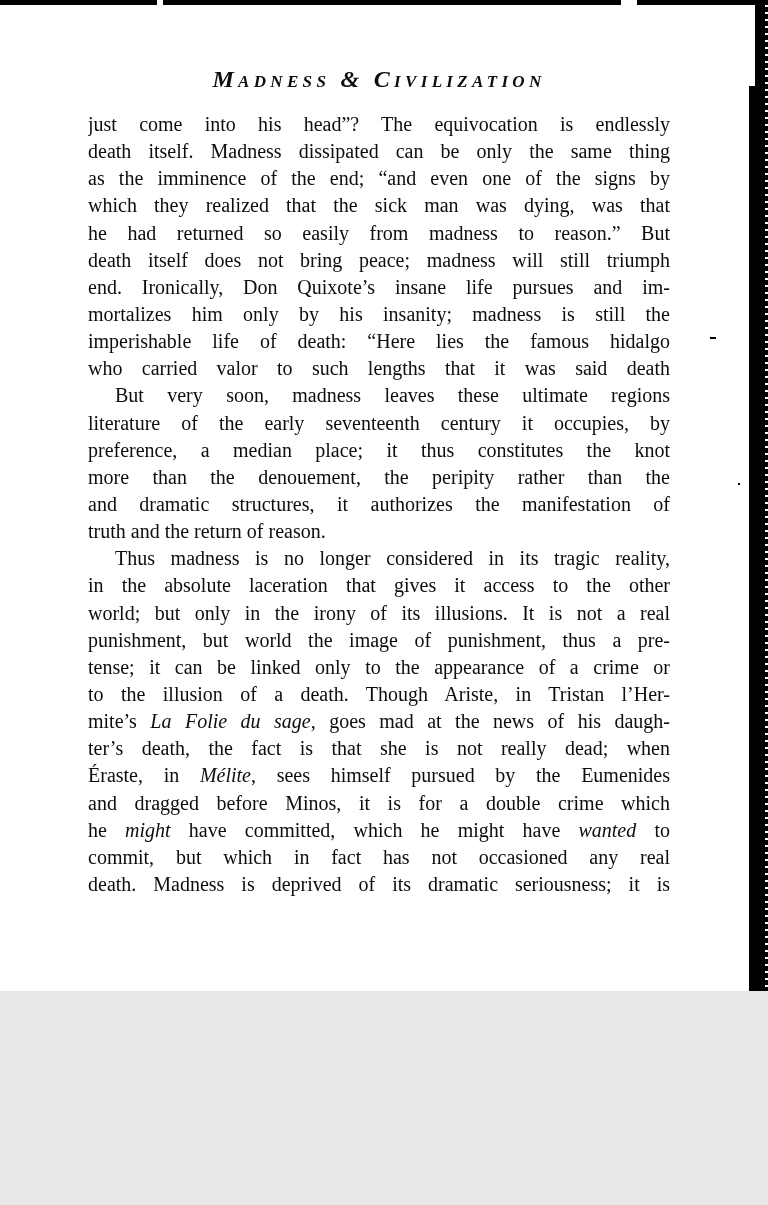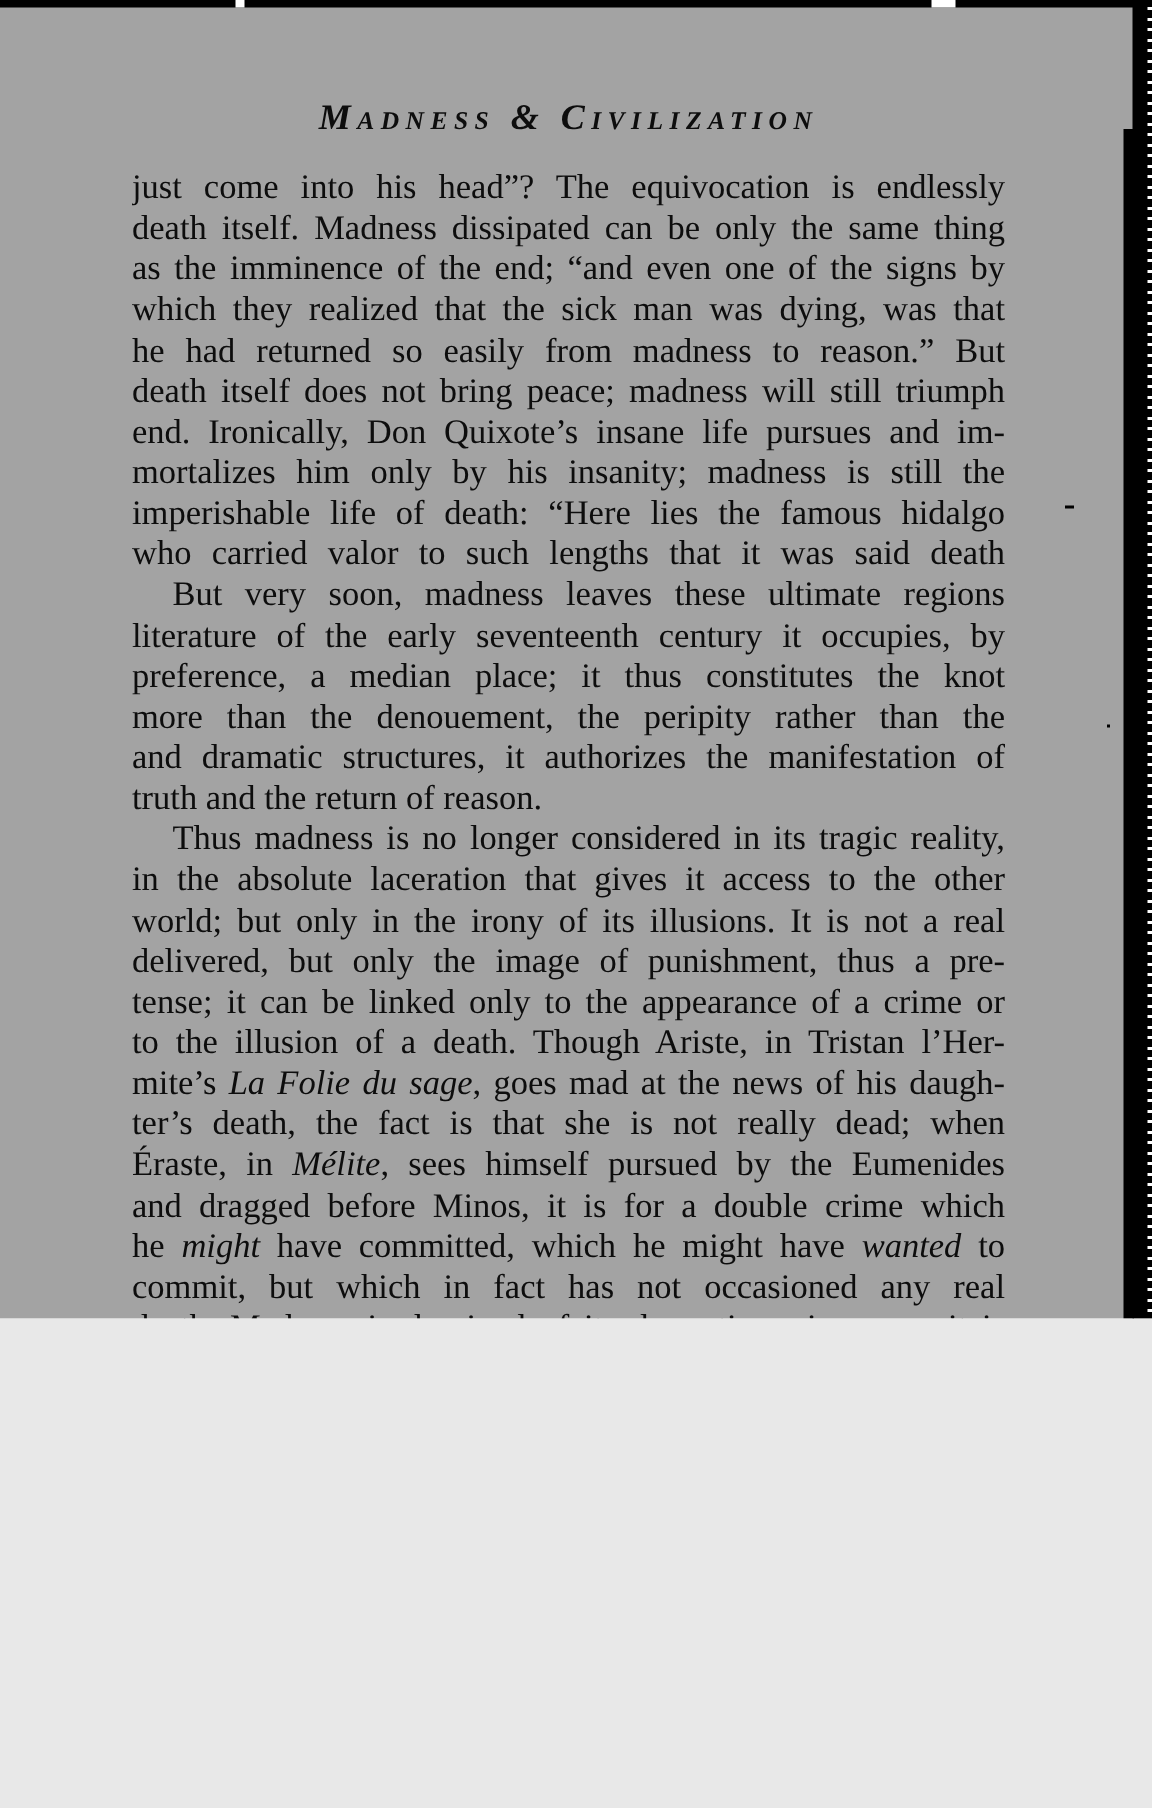--- a/index.html
+++ b/index.html
@@ -1,34 +1,34 @@
 <!DOCTYPE html>
 <html><head>
 <meta charset="utf-8">
 <style>
   html,body { margin:0; padding:0; background:#e8e8e8; }
   .page {
-    position:relative; width:768px; height:879px;
-    background:#a3a3a3; overflow:hidden;
+    position:relative; width:768px; height:991px;
+    background:#ffffff; overflow:hidden;
     font-family:"Liberation Serif", serif;
     color:#0d0d0d;
   }
   
   .running-header {
     position:absolute; top:66px; left:88px; width:582px;
     text-align:center;
     font-style:italic; font-weight:bold;
     font-variant:small-caps;
     font-size:24px; letter-spacing:0.18em;
     white-space:nowrap;
   }
   
   .text-block {
     position:absolute; top:111px; left:88px; width:582px;
-    font-size:23px; line-height:27.15px;
+    font-size:20px; line-height:27.15px;
     text-rendering:optimizeLegibility;
   }
   .line {
     text-align:justify;
     text-align-last:justify;
     -moz-text-align-last:justify;
     height:27.15px; overflow:hidden;
   }
   .line.indent { text-indent:27px; }
   .line.parend { text-align-last:left; -moz-text-align-last:left; }
@@ -80,21 +80,21 @@
       <div class="line"><span>who carried valor to such lengths that it was said death</span></div>
       <div class="line indent"><span>But very soon, madness leaves these ultimate regions</span></div>
       <div class="line"><span>literature of the early seventeenth century it occupies, by</span></div>
       <div class="line"><span>preference, a median place; it thus constitutes the knot</span></div>
       <div class="line"><span>more than the denouement, the peripity rather than the</span></div>
       <div class="line"><span>and dramatic structures, it authorizes the manifestation of</span></div>
       <div class="line parend"><span>truth and the return of reason.</span></div>
       <div class="line indent"><span>Thus madness is no longer considered in its tragic reality,</span></div>
       <div class="line"><span>in the absolute laceration that gives it access to the other</span></div>
       <div class="line"><span>world; but only in the irony of its illusions. It is not a real</span></div>
-      <div class="line"><span>delivered, but only the image of punishment, thus a pre-</span></div>
+      <div class="line"><span>punishment, but world the image of punishment, thus a pre-</span></div>
       <div class="line"><span>tense; it can be linked only to the appearance of a crime or</span></div>
       <div class="line"><span>to the illusion of a death. Though Ariste, in Tristan l’Her-</span></div>
       <div class="line"><span>mite’s </span><span class="it">La Folie du sage</span><span>, goes mad at the news of his daugh-</span></div>
       <div class="line"><span>ter’s death, the fact is that she is not really dead; when</span></div>
       <div class="line"><span>Éraste, in </span><span class="it">Mélite</span><span>, sees himself pursued by the Eumenides</span></div>
       <div class="line"><span>and dragged before Minos, it is for a double crime which</span></div>
       <div class="line"><span>he </span><span class="it">might</span><span> have committed, which he might have </span><span class="it">wanted</span><span> to</span></div>
       <div class="line"><span>commit, but which in fact has not occasioned any real</span></div>
       <div class="line"><span>death. Madness is deprived of its dramatic seriousness; it is</span></div>
     </div>

